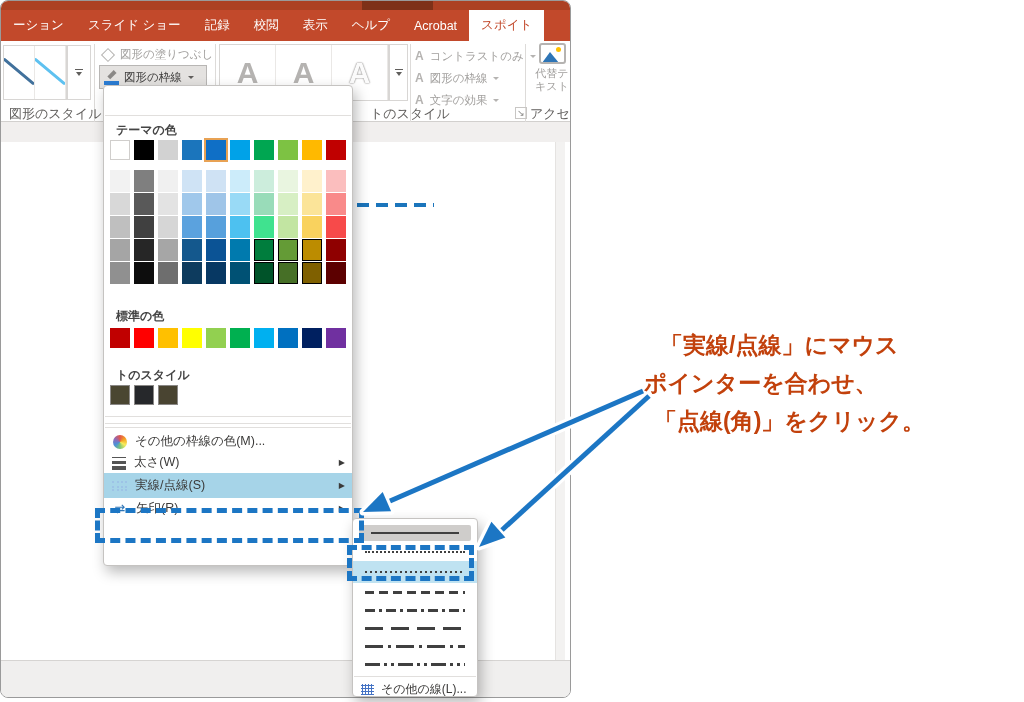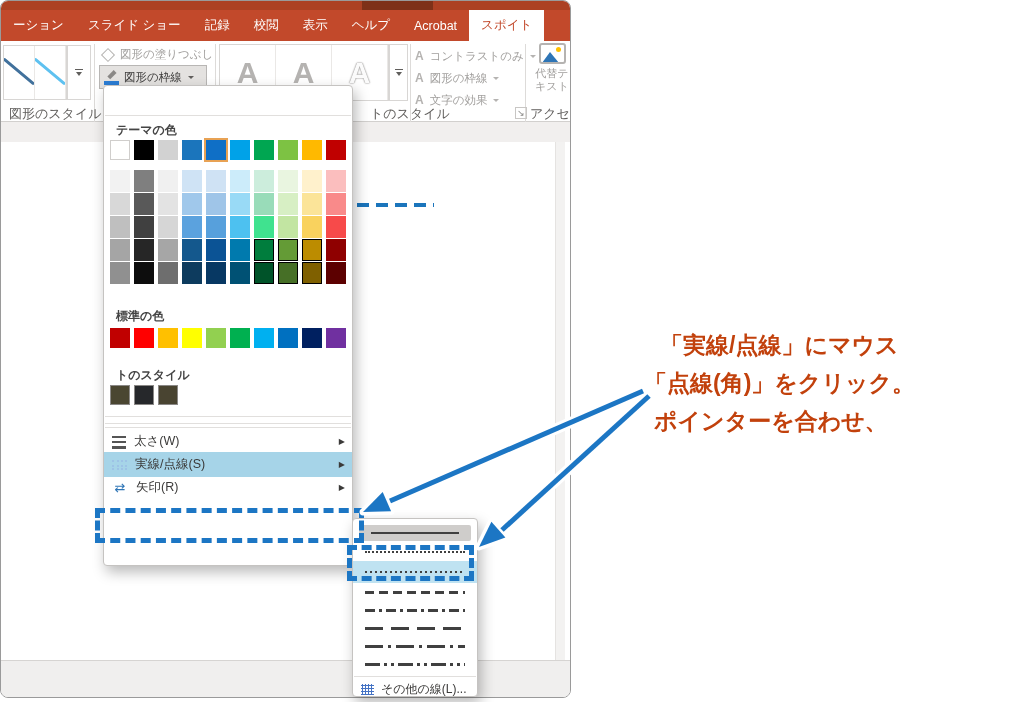--- a/index.html
+++ b/index.html
@@ -317,20 +317,24 @@
     <div class="swatch-row" id="recent-row" style="top:299px">
         <div class="sw rec" style="background: rgb(74, 70, 49);"></div>
         <div class="sw rec" style="background: rgb(38, 40, 43);"></div>
         <div class="sw rec" style="background: rgb(73, 68, 49);"></div>
       </div>
     <div class="mdiv" style="top:330px"></div>
     <div id="menu-items">
         <div class="msep"></div>
         <div class="msep"></div>
         <div class="mi">
+          <div class="ic ic-color-wheel"></div>
+          <span class="lbl">その他の枠線の色(M)...</span>
+        </div>
+        <div class="mi">
           <div class="ic ic-line-weight"></div>
           <span class="lbl">太さ(W)</span>
           <div class="sub-arrow">▶</div>
         </div>
         <div class="mi hl">
           <div class="ic ic-line-dashes"></div>
           <span class="lbl">実線/点線(S)</span>
           <div class="sub-arrow">▶</div>
         </div>
         <div class="mi">
@@ -385,16 +389,16 @@
     <polygon points="363,512 382.7,492.1 391.1,511.3" fill="#ffffff" stroke="#ffffff" stroke-width="7" stroke-linejoin="round"></polygon>
     <polygon points="479,547 491.4,521.8 505.4,537.6" fill="#ffffff" stroke="#ffffff" stroke-width="7" stroke-linejoin="round"></polygon>
     <line x1="643" y1="391" x2="390" y2="501" stroke="#1C76C4" stroke-width="5"></line>
     <line x1="649" y1="396" x2="502" y2="530" stroke="#1C76C4" stroke-width="5"></line>
     <polygon points="363,512 382.7,492.1 391.1,511.3" fill="#1C76C4"></polygon>
     <polygon points="479,547 491.4,521.8 505.4,537.6" fill="#1C76C4"></polygon>
   </svg>
 
   <div id="note">
       <div class="nl">「実線/点線」にマウス</div>
+      <div class="nl">ポインターを合わせ、</div>
       <div class="nl">「点線(角)」をクリック。</div>
-      <div class="nl">ポインターを合わせ、</div>
     </div>
 </div>
 
 </body></html>

